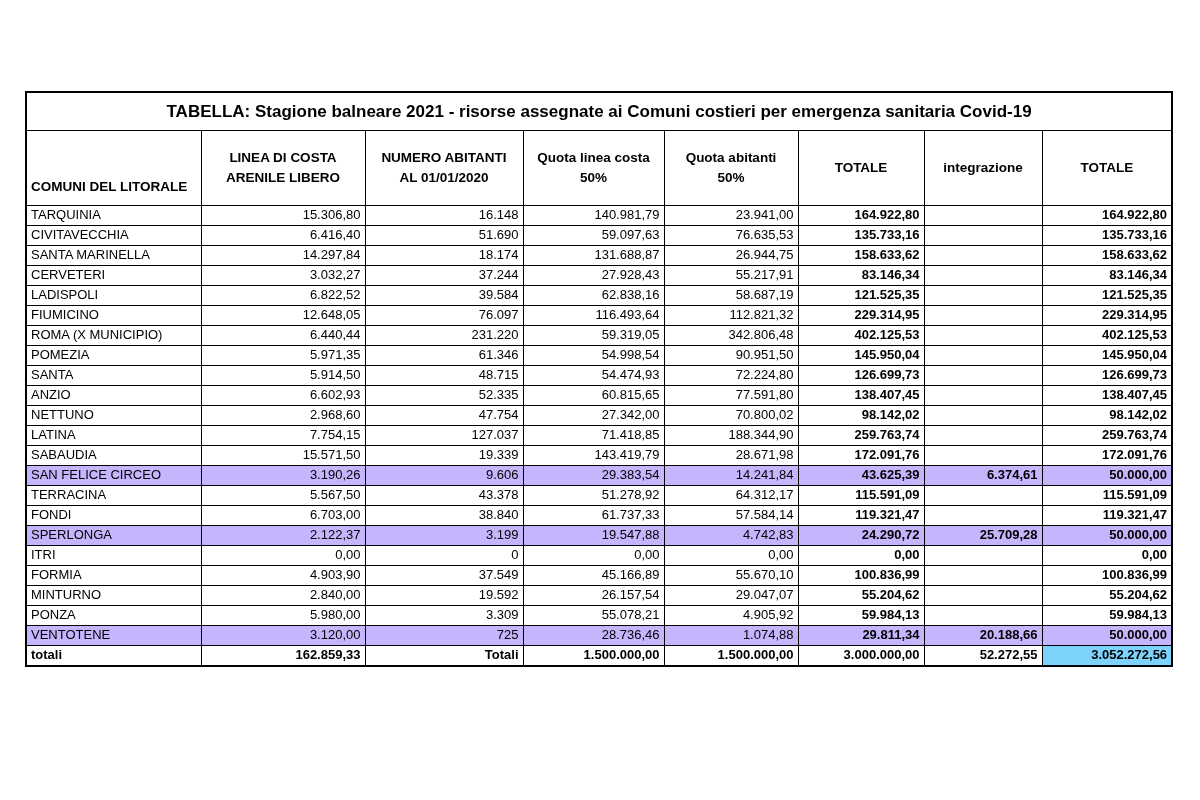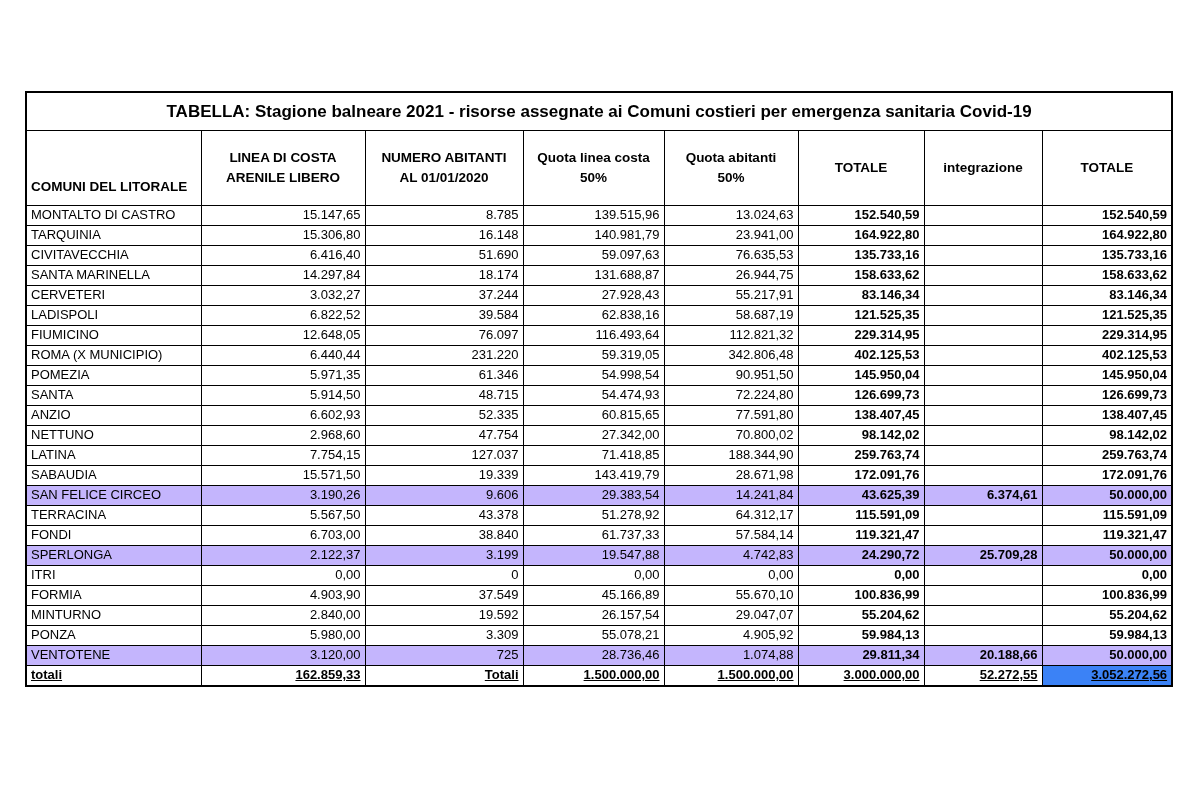--- a/index.html
+++ b/index.html
@@ -57,22 +57,22 @@
   }
   tbody td {
     height: 19px;
     font-size: 13px;
     line-height: 1.1;
   }
   td.c-name { text-align: left; }
   td.c-num  { text-align: right; }
   td.c-bold { font-weight: bold; }
   tr.hl td  { background: #c4b5fd; }
-  td.hl     { background: #3b82f6; }
-  tr.totals td { font-weight: bold; text-decoration: underline; }
+  td.hl     { background: #7dd3fc; }
+  tr.totals td { font-weight: bold; }
 </style>
 </head>
 <body>
 
 <div class="page">
   <table class="main">
     <colgroup>
       <col style="width:175px">
         <col style="width:164px">
         <col style="width:158px">
@@ -96,30 +96,20 @@
 50%</th>
         <th>Quota abitanti
 50%</th>
         <th>TOTALE</th>
         <th>integrazione</th>
         <th>TOTALE</th>
       </tr>
     </thead>
     <tbody id="table-body">
         <tr>
-          <td class="c-name">MONTALTO DI CASTRO</td>
-          <td class="c-num">15.147,65</td>
-          <td class="c-num">8.785</td>
-          <td class="c-num">139.515,96</td>
-          <td class="c-num">13.024,63</td>
-          <td class="c-num c-bold">152.540,59</td>
-          <td class="c-num c-bold"></td>
-          <td class="c-num c-bold">152.540,59</td>
-        </tr>
-        <tr>
           <td class="c-name">TARQUINIA</td>
           <td class="c-num">15.306,80</td>
           <td class="c-num">16.148</td>
           <td class="c-num">140.981,79</td>
           <td class="c-num">23.941,00</td>
           <td class="c-num c-bold">164.922,80</td>
           <td class="c-num c-bold"></td>
           <td class="c-num c-bold">164.922,80</td>
         </tr>
         <tr>

